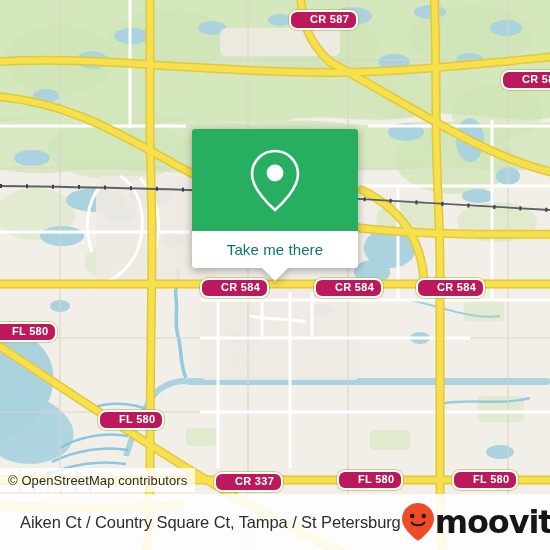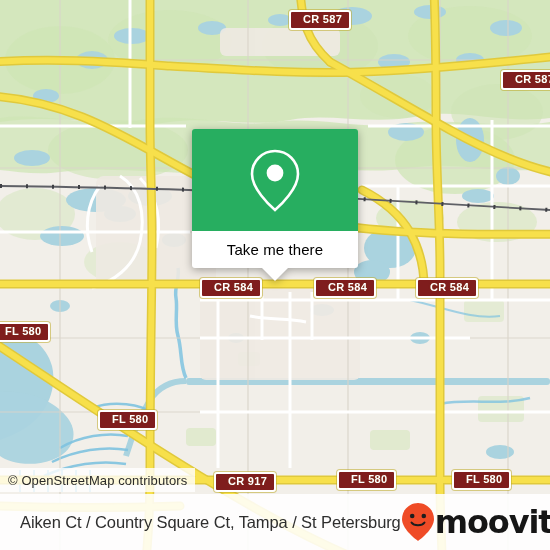--- a/index.html
+++ b/index.html
@@ -10,28 +10,28 @@
     background:#f2efe9;
   }
   #root { position:relative; width:550px; height:550px; overflow:hidden; }
 
   
   #map-canvas { position:absolute; inset:0; width:550px; height:550px; }
 
   
   .shield {
     position:absolute;
-    background:#7f1d1d;
+    background:#be185d;
     border:2px solid #ffffff;
-    border-radius:3px;
+    border-radius:8px;
     color:#ffffff;
     font-size:11px;
     font-weight:bold;
     letter-spacing:.3px;
-    padding:1px 7px 2px 12px;
+    padding:1px 7px 2px 19px;
     line-height:13px;
     white-space:nowrap;
     text-shadow:0 0 2px rgba(120,100,0,.35);
     box-shadow:0 0 0 1px rgba(190,170,40,.55);
     font-family:"Liberation Sans", sans-serif;
   }
 
   
   #callout {
     position:absolute;
@@ -45,21 +45,21 @@
     background:#27ae60;
     border-radius:3px 3px 0 0;
     display:flex; align-items:center; justify-content:center;
   }
   #callout-label {
     background:#ffffff;
     border-radius:0 0 3px 3px;
     height:37px;
     display:flex; align-items:center; justify-content:center;
     font-size:15px;
-    color:#000000;
+    color:#0f766e;
     letter-spacing:.1px;
   }
   #callout-tail {
     position:absolute;
     left:50%; bottom:-13px; margin-left:-13px;
     width:0; height:0;
     border-left:13px solid transparent;
     border-right:13px solid transparent;
     border-top:13px solid #ffffff;
   }
@@ -280,21 +280,21 @@
   </svg>
 
   <div id="shield-layer">
       <div class="shield" style="left: 289px; top: 10px;">CR 587</div>
       <div class="shield" style="left: 501px; top: 70px;">CR 587</div>
       <div class="shield" style="left: 200px; top: 278px;">CR 584</div>
       <div class="shield" style="left: 314px; top: 278px;">CR 584</div>
       <div class="shield" style="left: 416px; top: 278px;">CR 584</div>
       <div class="shield" style="left: -9px; top: 322px;">FL 580</div>
       <div class="shield" style="left: 98px; top: 410px;">FL 580</div>
-      <div class="shield" style="left: 214px; top: 472px;">CR 917</div>
+      <div class="shield" style="left: 214px; top: 472px;">CR 337</div>
       <div class="shield" style="left: 337px; top: 470px;">FL 580</div>
       <div class="shield" style="left: 452px; top: 470px;">FL 580</div>
     </div>
 
   <div id="callout">
     <div id="callout-image">
       <svg width="56" height="66" viewBox="0 0 56 66">
         <path d="M28 4 C15.3 4 5 14.3 5 27 C5 41.5 22 58 28 63 C34 58 51 41.5 51 27 C51 14.3 40.7 4 28 4 Z" fill="none" stroke="#ffffff" stroke-width="2.6"></path>
         <circle cx="28" cy="26" r="8.4" fill="#ffffff"></circle>
       </svg>

